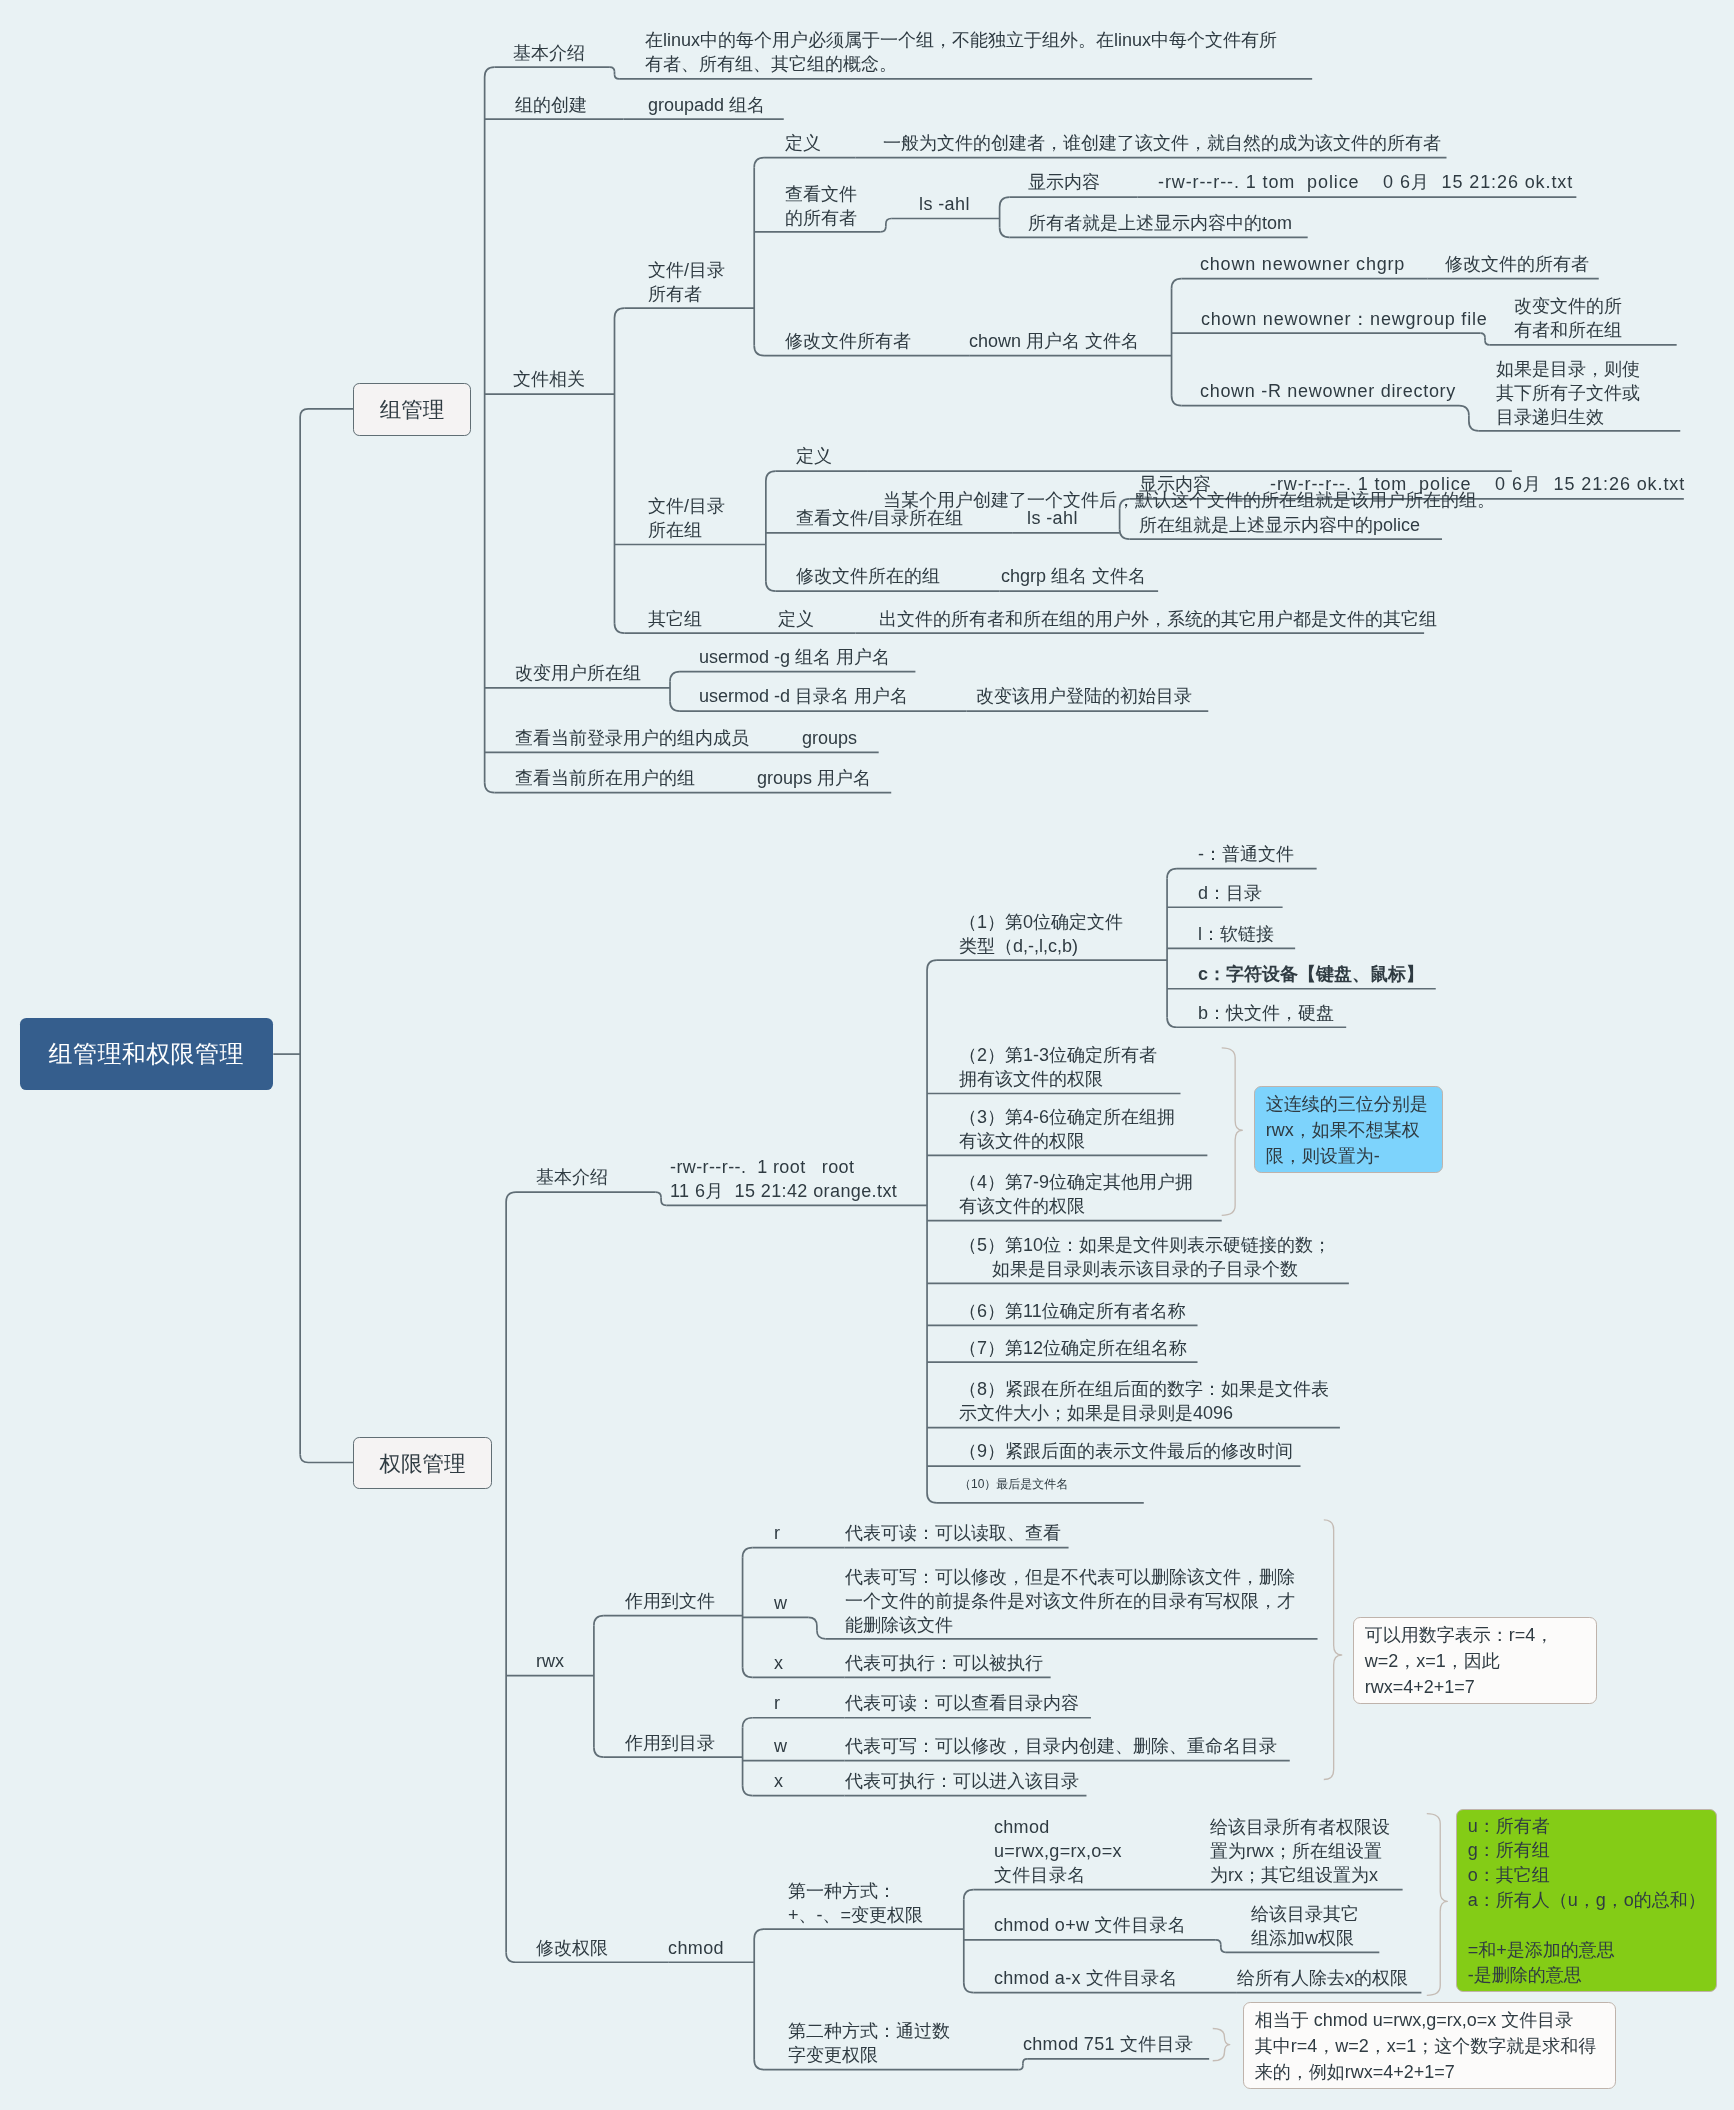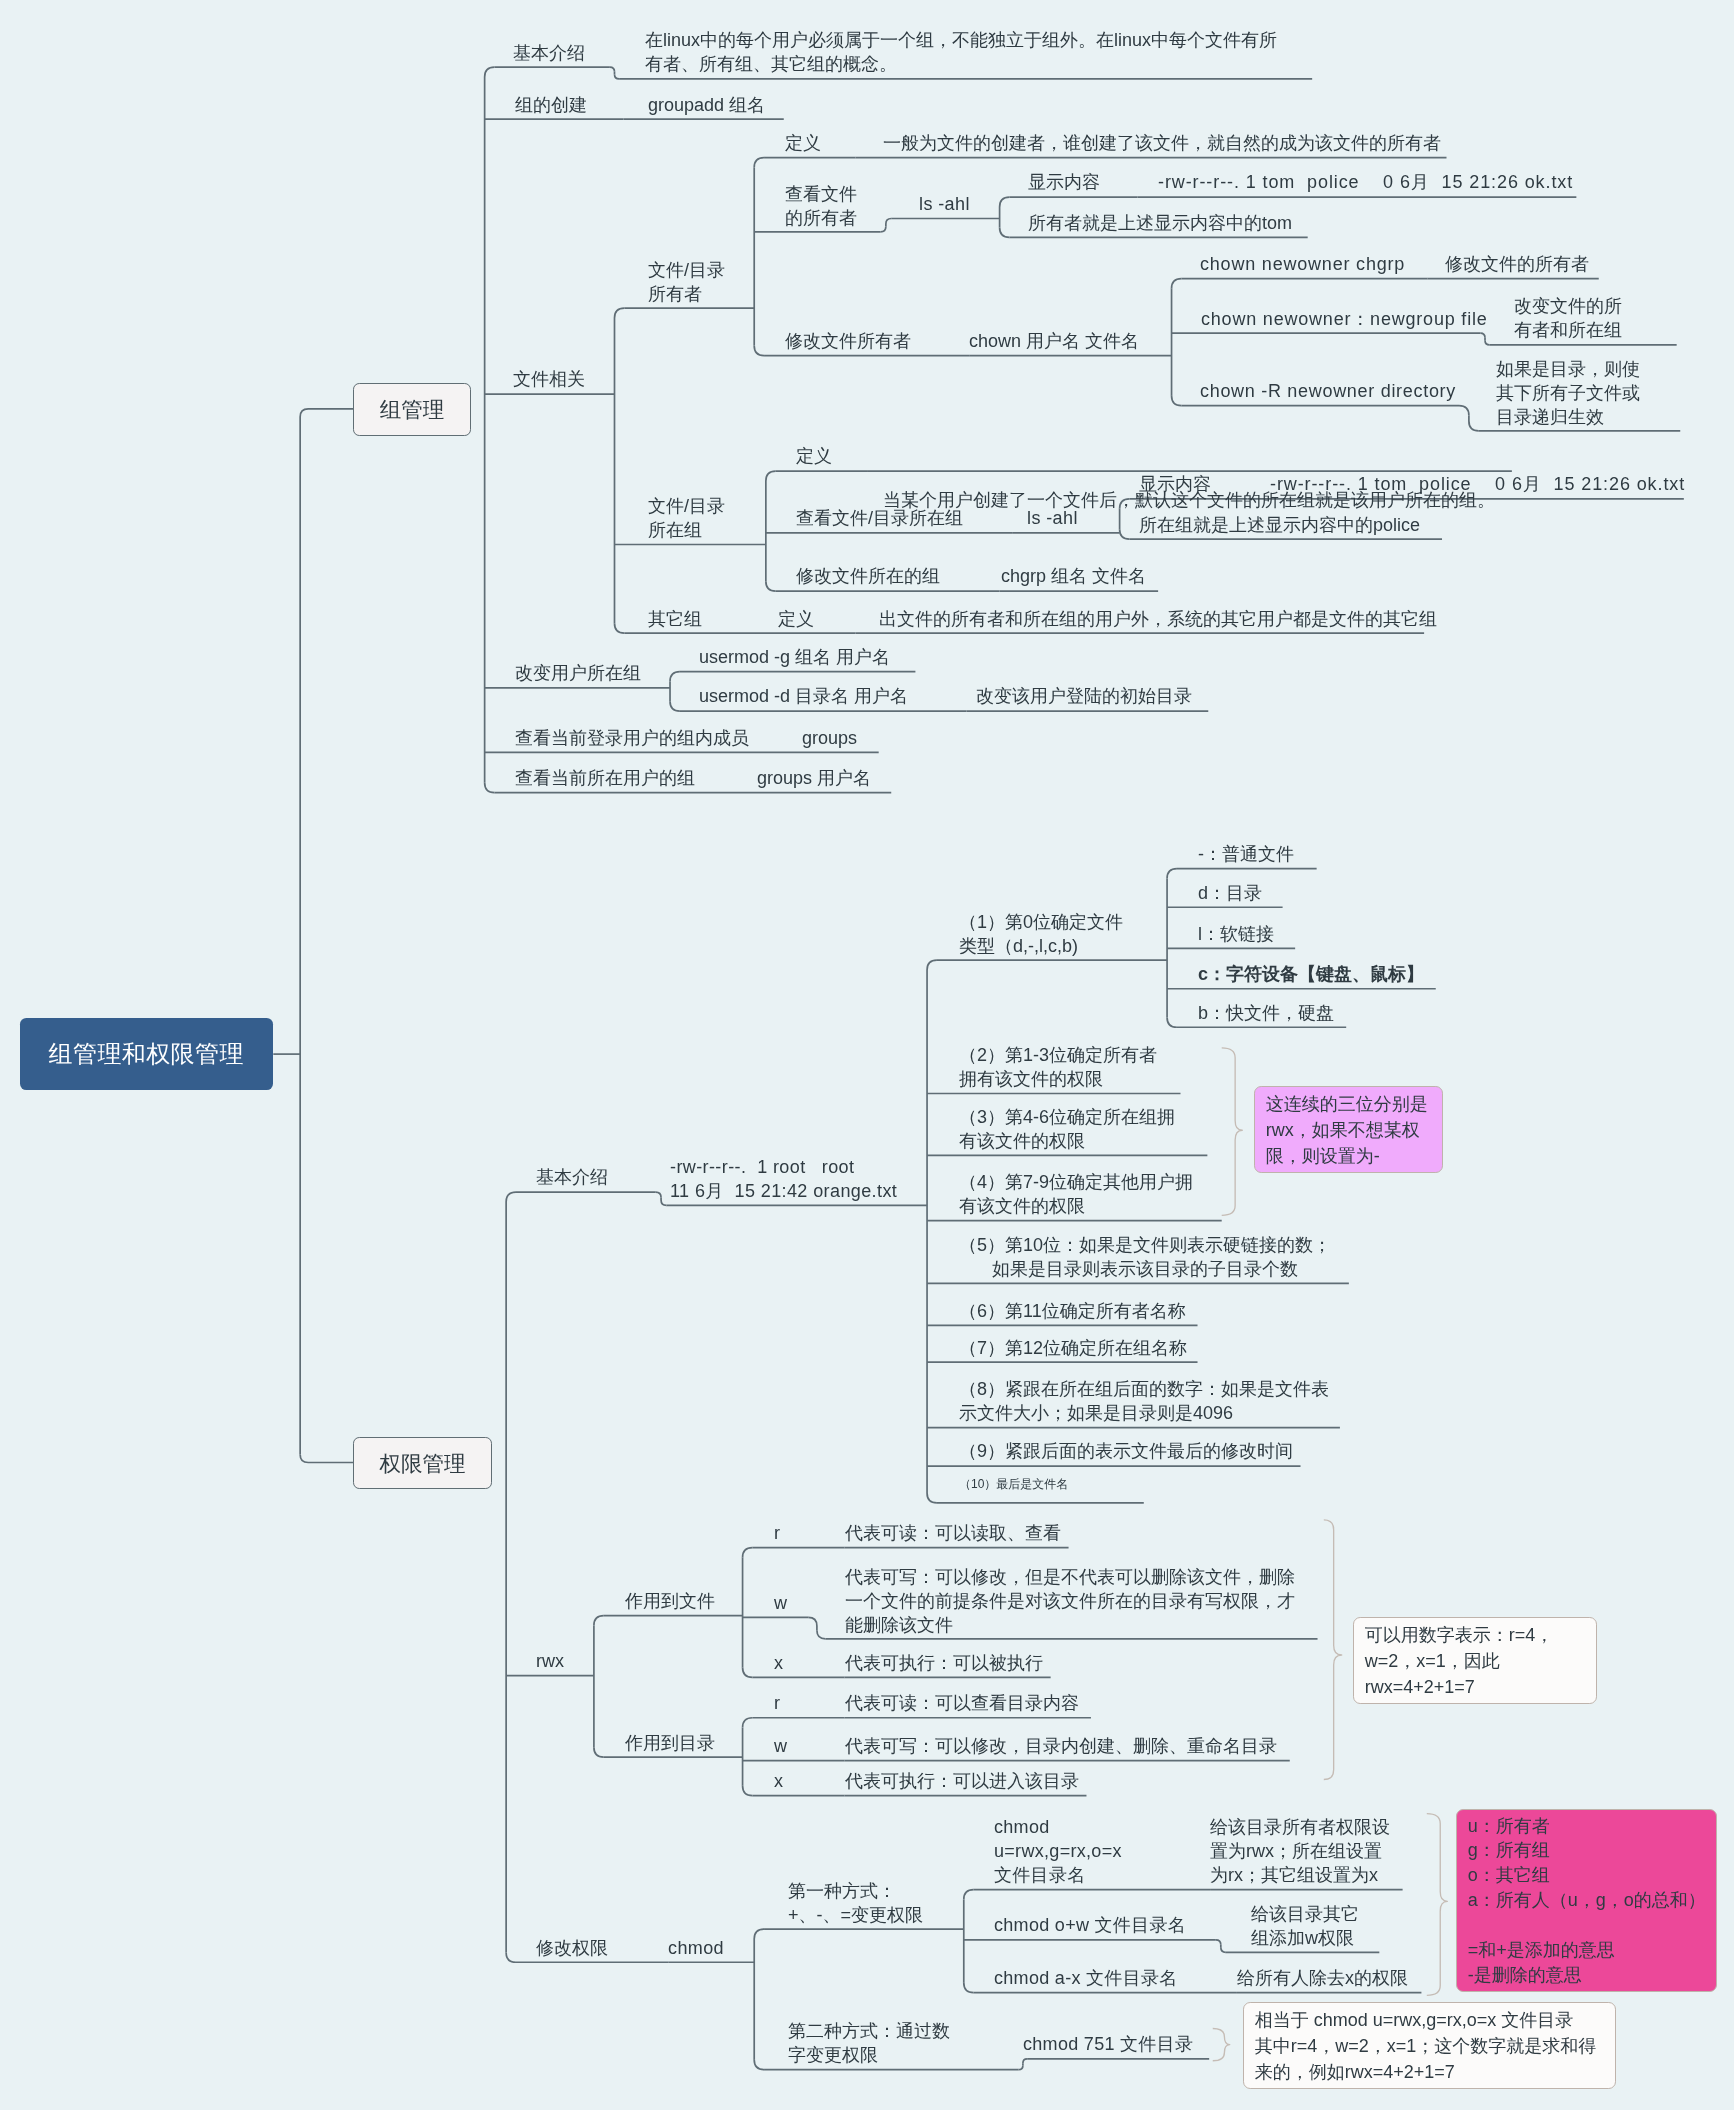--- a/index.html
+++ b/index.html
@@ -295,31 +295,31 @@
 置为rwx；所在组设置
 为rx；其它组设置为x</span></div>
       <div class="nd" style="left: 994px; font-size: 18px; line-height: 1.33; letter-spacing: 0.3px; top: 1914px;"><span>chmod o+w 文件目录名</span></div>
       <div class="nd" style="left: 1251px; font-size: 18px; line-height: 1.33; top: 1903px;"><span>给该目录其它
 组添加w权限</span></div>
       <div class="nd" style="left: 994px; font-size: 18px; line-height: 1.33; letter-spacing: 0.3px; top: 1967px;"><span>chmod a-x 文件目录名</span></div>
       <div class="nd" style="left: 1237px; font-size: 18px; line-height: 1.33; top: 1967px;"><span>给所有人除去x的权限</span></div>
       <div class="nd" style="left: 788px; font-size: 18px; line-height: 1.33; top: 2020px;"><span>第二种方式：通过数
 字变更权限</span></div>
       <div class="nd" style="left: 1023px; font-size: 18px; line-height: 1.33; letter-spacing: 0.3px; top: 2033px;"><span>chmod 751 文件目录</span></div>
-      <div class="callout" style="left: 1254px; top: 1086px; width: 189px; min-height: 86px; font-size: 18px; background: #f0abfc; border-color: rgb(191, 179, 171);">
+      <div class="callout" style="left: 1254px; top: 1086px; width: 189px; min-height: 86px; font-size: 18px; background: #7dd3fc; border-color: rgb(191, 179, 171);">
         <span style="white-space: pre;">这连续的三位分别是
 rwx，如果不想某权
 限，则设置为-</span>
       </div>
       <div class="callout" style="left: 1353px; top: 1617px; width: 244px; min-height: 86px; font-size: 18px; background: rgb(252, 251, 250); border-color: rgb(191, 179, 171);">
         <span style="white-space: pre;">可以用数字表示：r=4，
 w=2，x=1，因此
 rwx=4+2+1=7</span>
       </div>
-      <div class="callout" style="left: 1456px; top: 1809px; width: 261px; min-height: 183px; font-size: 18px; line-height: 1.38; background: #ec4899; border-color: rgb(191, 179, 171);">
+      <div class="callout" style="left: 1456px; top: 1809px; width: 261px; min-height: 183px; font-size: 18px; line-height: 1.38; background: #84cc16; border-color: rgb(191, 179, 171);">
         <span style="white-space: pre;">u：所有者
 g：所有组
 o：其它组
 a：所有人（u，g，o的总和）
 
 =和+是添加的意思
 -是删除的意思</span>
       </div>
       <div class="callout" style="left: 1243px; top: 2002px; width: 373px; min-height: 85px; font-size: 18px; background: rgb(252, 251, 250); border-color: rgb(191, 179, 171);">
         <span style="white-space: pre;">相当于 chmod u=rwx,g=rx,o=x 文件目录

